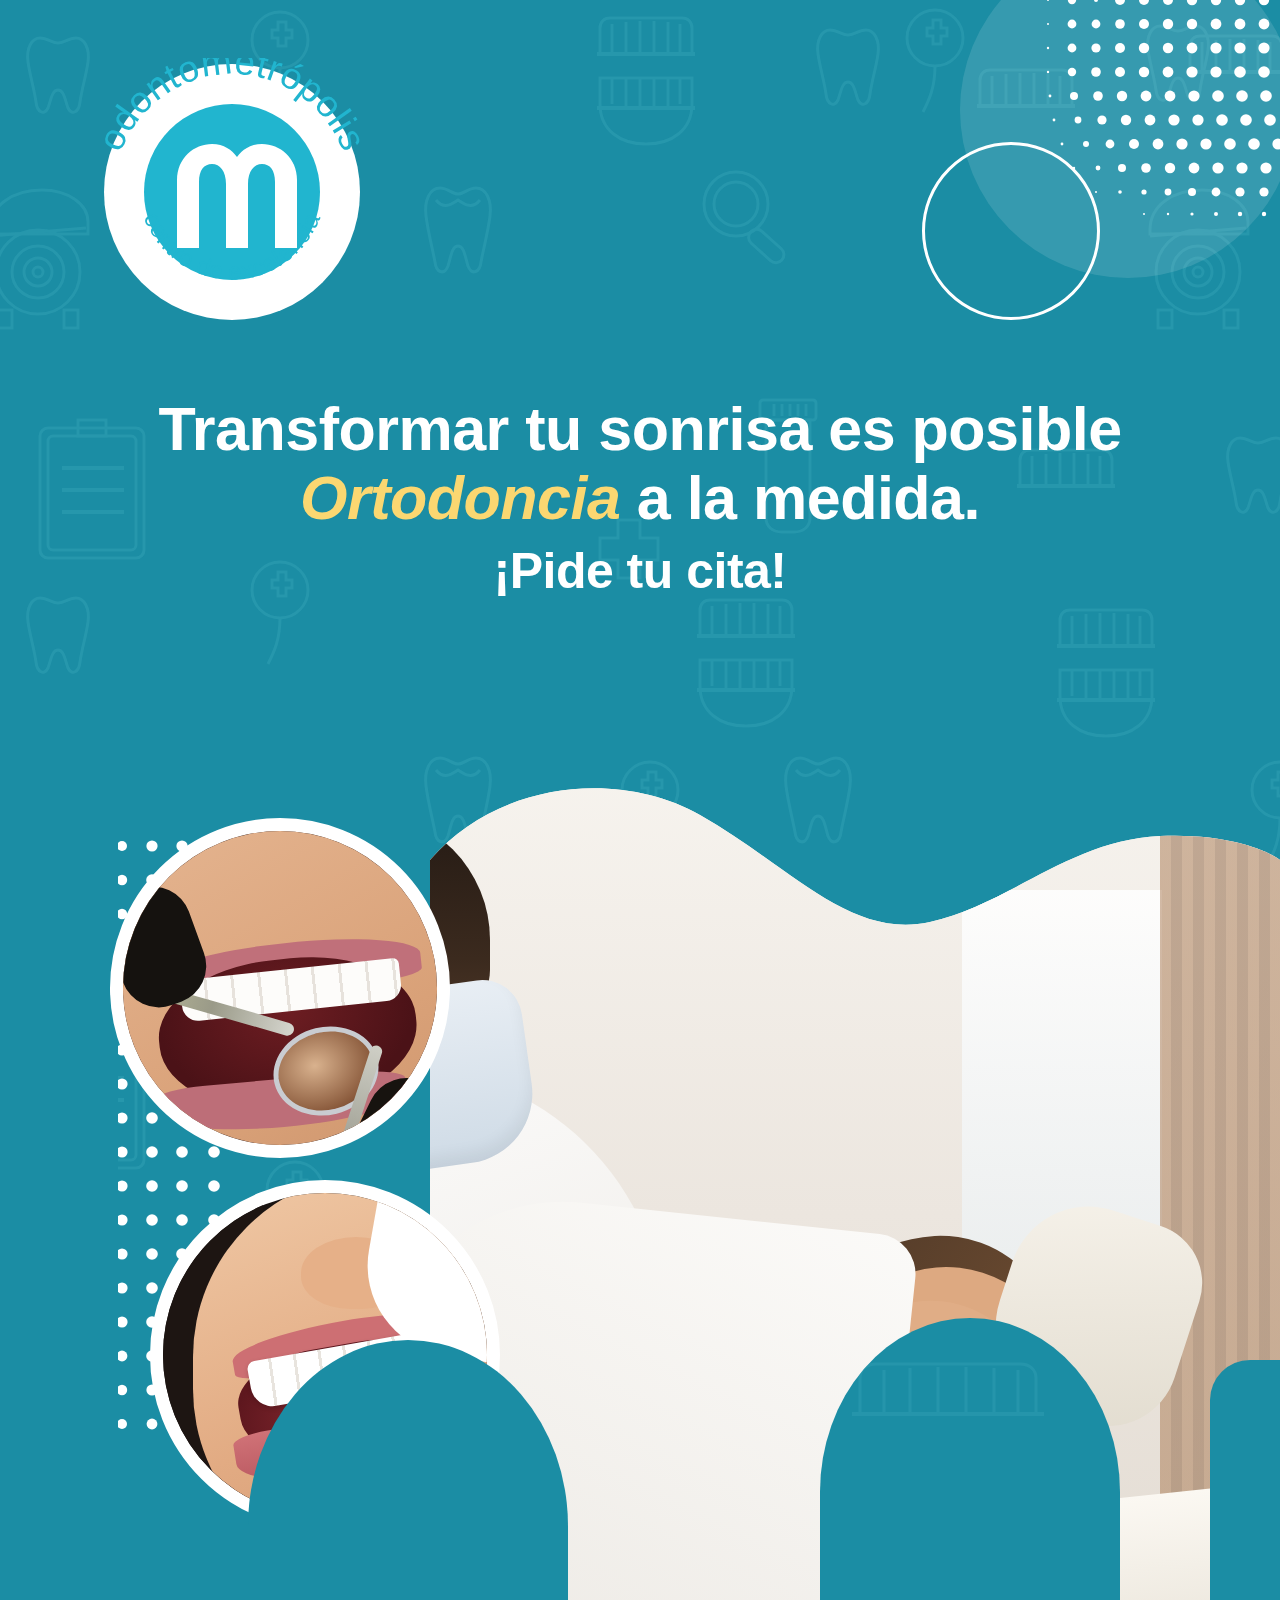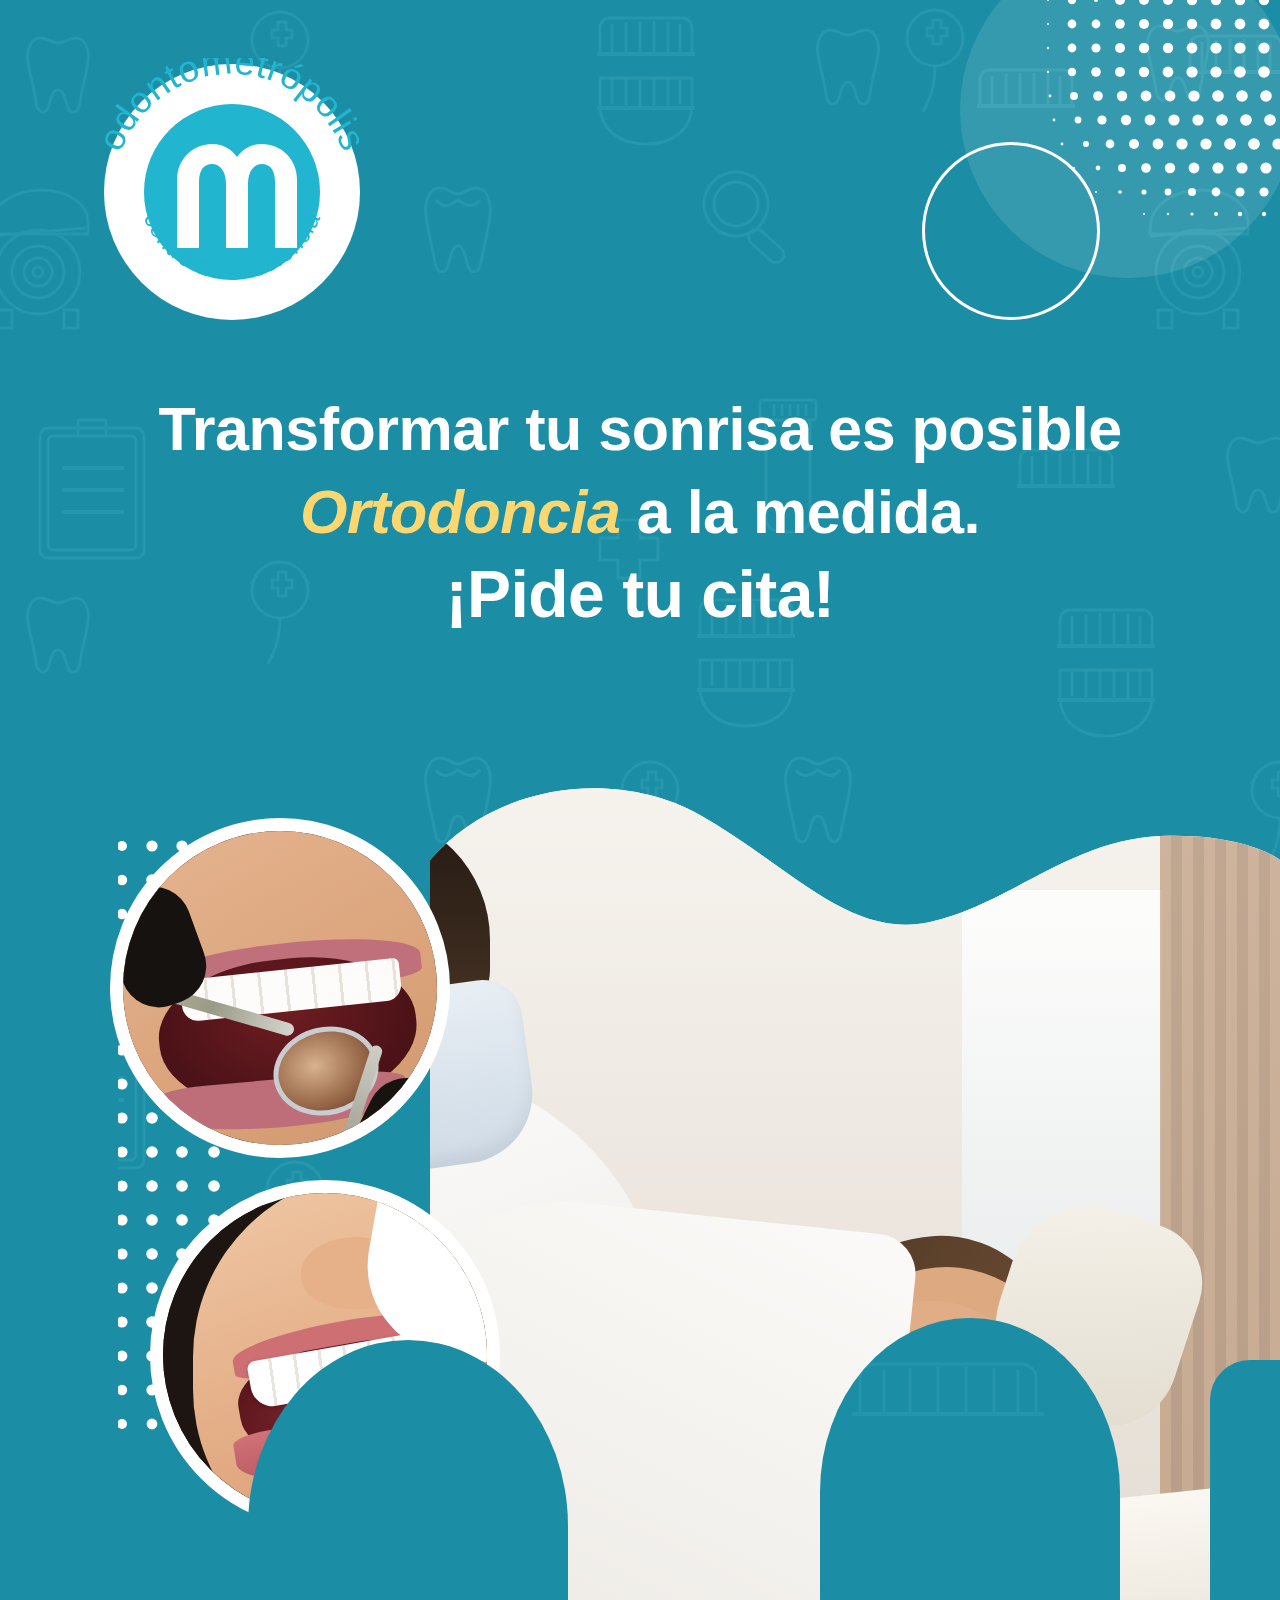--- a/index.html
+++ b/index.html
@@ -55,28 +55,28 @@
     text-align:center;
     color:#ffffff;
     font-weight:800;
     letter-spacing:-0.5px;
     line-height:1.035;
     text-shadow:0 0 1px rgba(0,0,0,.04);
   }
   .headline .l1,.headline .l2,.headline .l3{
     display:block;font-size:61px;
   }
-  .headline .l3{margin-top:20px;}
+  .headline .l3{margin-top:6px;}
   .hl-accent{
     color:#fbd771;
     font-style:italic;
     font-weight:800;
   }
   .headline .l4{
-    display:block;font-size:66px;margin-top:16px;
+    display:block;font-size:50px;margin-top:16px;
   }
 
   
   .collage{
     position:absolute;left:0;top:740px;width:1280px;height:860px;
   }
 
   
   .main-photo{
     position:absolute;left:0;top:0;width:1280px;height:860px;

